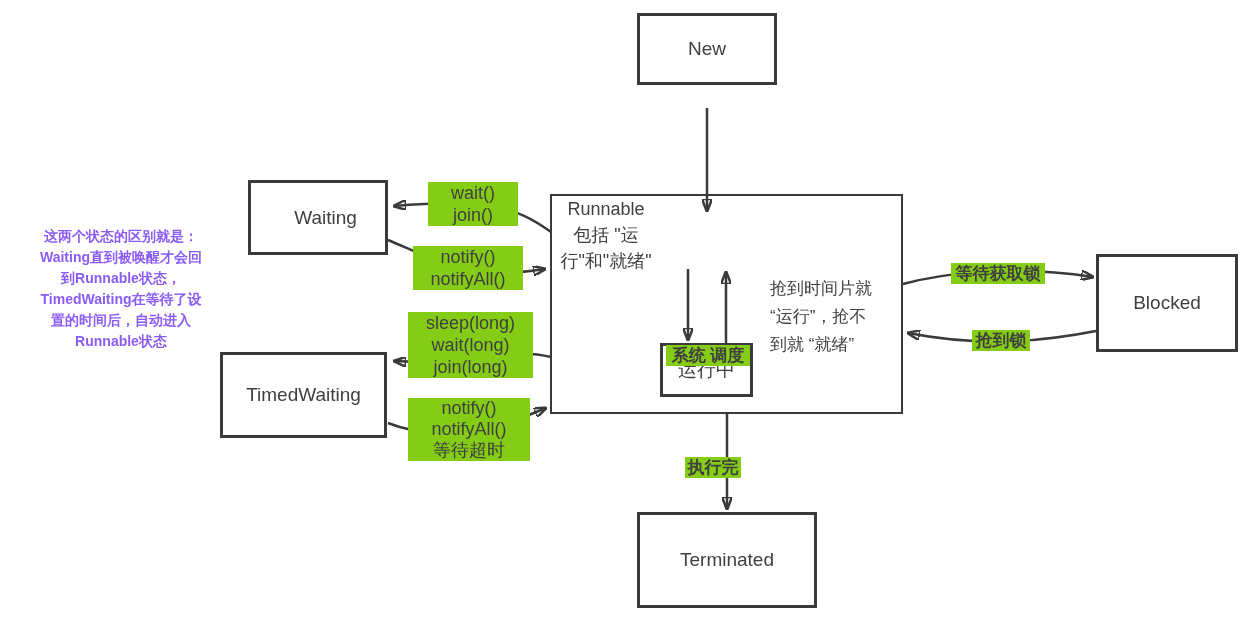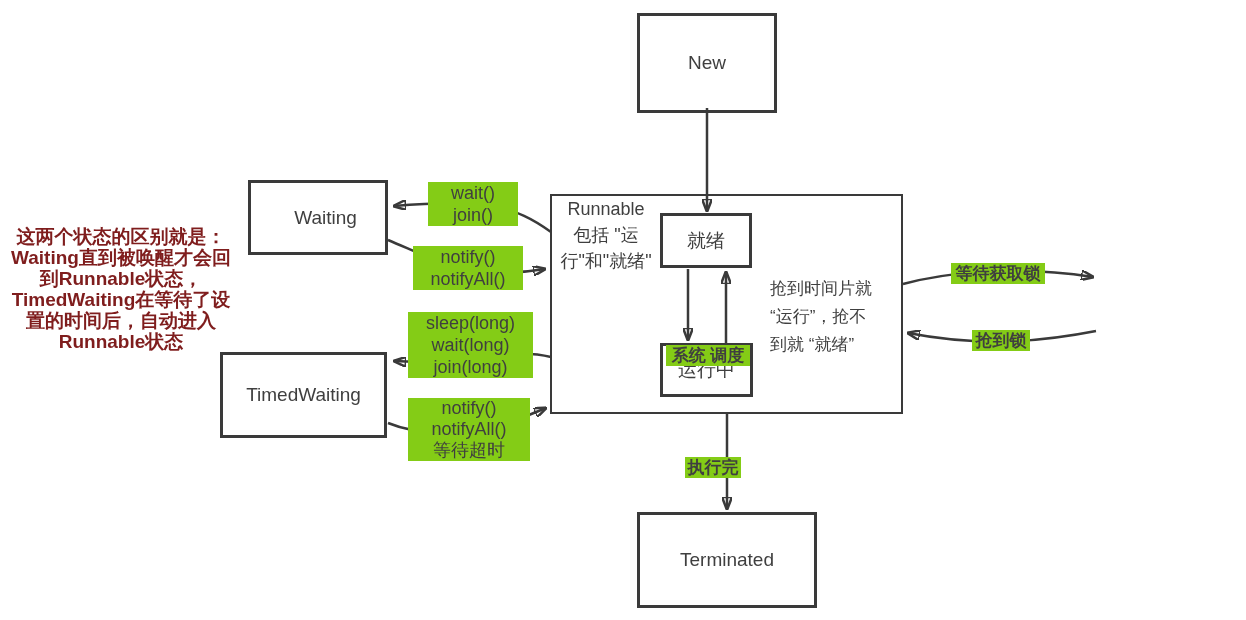--- a/index.html
+++ b/index.html
@@ -40,53 +40,53 @@
     z-index: 4;
     line-height: 22px;
     font-size: 18px;
   }
   .lbl.bg { background: #84cc16; }
   .lbl-runnable-title { font-size: 18px; line-height: 26px; z-index: 2; }
   .lbl-timeslice { font-size: 17px; line-height: 28px; text-align: left; z-index: 2; }
   .lbl-cn { font-size: 17px; line-height: 21px; font-weight: bold; }
   .lbl-side-note {
     font-weight: bold;
-    color: #7f1d1d;
-    font-size: 19px;
+    color: #8b5cf6;
+    font-size: 14px;
     line-height: 21px;
     z-index: 2;
   }
 </style>
 </head>
 <body>
 
 <div class="canvas">
 
-  <div class="box" style="left:637px; top:13px; width:140px; height:100px;">
+  <div class="box" style="left:637px; top:13px; width:140px; height:72px;">
     <span>New</span>
   </div>
 
   <div class="box box-runnable" style="left:550px; top:194px; width:353px; height:220px;"></div>
 
-  <div class="box" style="left:660px; top:213px; width:92px; height:55px;">
-    <span>就绪</span>
-  </div>
 
   <div class="box" style="left:660px; top:343px; width:93px; height:54px;">
     <span>运行中</span>
   </div>
 
   <div class="box" style="left:248px; top:180px; width:140px; height:75px;padding-left:15px;">
     <span>Waiting</span>
   </div>
 
   <div class="box" style="left:220px; top:352px; width:167px; height:86px;">
     <span>TimedWaiting</span>
   </div>
 
+  <div class="box" style="left:1096px; top:254px; width:142px; height:98px;">
+    <span>Blocked</span>
+  </div>
 
   <div class="box" style="left:637px; top:512px; width:180px; height:96px;">
     <span>Terminated</span>
   </div>
 
   <svg class="arrows" viewBox="0 0 1246 620">
     <defs>
       <marker id="ah" viewBox="0 0 13 10" refX="12" refY="5" markerWidth="13" markerHeight="10" markerUnits="userSpaceOnUse" orient="auto">
         <path d="M0,0 L13,5 L0,10 Z" fill="#3a3a3a" stroke="none"></path>
       </marker>

